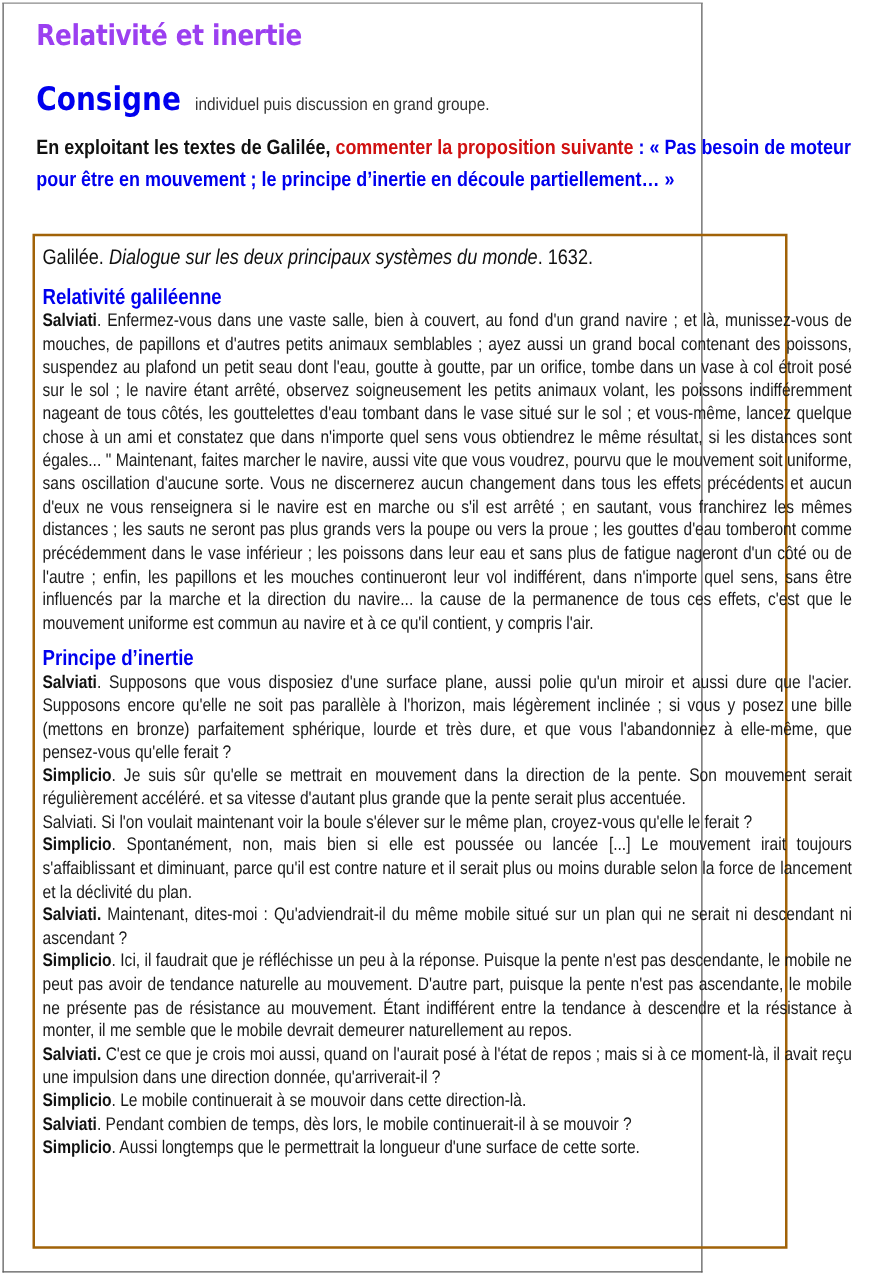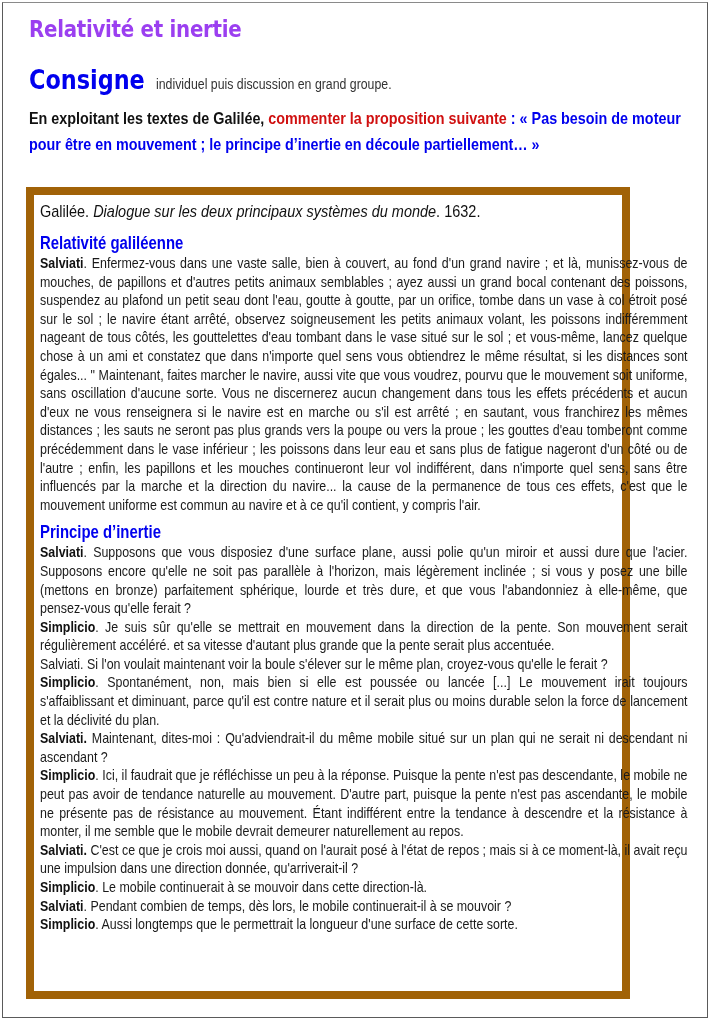--- a/index.html
+++ b/index.html
@@ -1,19 +1,19 @@
 <!DOCTYPE html>
 <html><head>
   <meta charset="utf-8">
   <style>
     html, body { margin: 0; padding: 0; background: #ffffff; }
     body { width: 712px; height: 1024px; position: relative; overflow: hidden;
       font-family: "Liberation Sans Narrow", "Liberation Sans", sans-serif; color: #1a1a1a; }
     .page {
-      position: absolute; left: 2px; top: 2px; width: 706px; height: 1016px;
+      position: absolute; left: 2px; top: 2px; width: 560px; height: 1016px;
       border: 1px solid #5a5a5a; box-sizing: border-box;
       border-top: 1px solid #8a8a8a;
     }
     .title {
       position: absolute; left: 26px; top: 13px;
       font-size: 23px; font-weight: bold; color: #9b3ff0; letter-spacing: -0.3px;
       font-family: "DejaVu Sans", sans-serif; transform: scaleX(0.86); transform-origin: left top;
       white-space: nowrap;
     }
     .consigne-row {
@@ -34,21 +34,21 @@
       font-size: 16.5px; font-weight: bold; line-height: 26px;
       font-family: "Liberation Sans", sans-serif;
       transform: scaleX(0.87); transform-origin: left top;
     }
     .instruction .black { color: #111; }
     .instruction .red { color: #d01010; }
     .instruction .blue { color: #0000ee; }
 
     .textbox {
       position: absolute; left: 26px; top: 187px; width: 604px; height: 812px;
-      border: 8px solid #a16207; box-sizing: border-box;
+      border: 2px solid #a16207; box-sizing: border-box;
     }
     .tb-inner {
       position: absolute; left: 6px; top: 5px; width: 760px;
       transform: scaleX(0.852); transform-origin: left top;
       font-family: "Liberation Sans", sans-serif;
     }
     .source {
       font-size: 17px; line-height: 24px; color: #111; margin: 0 0 8px 0; white-space: nowrap;
     }
     .source .author { font-weight: normal; }

